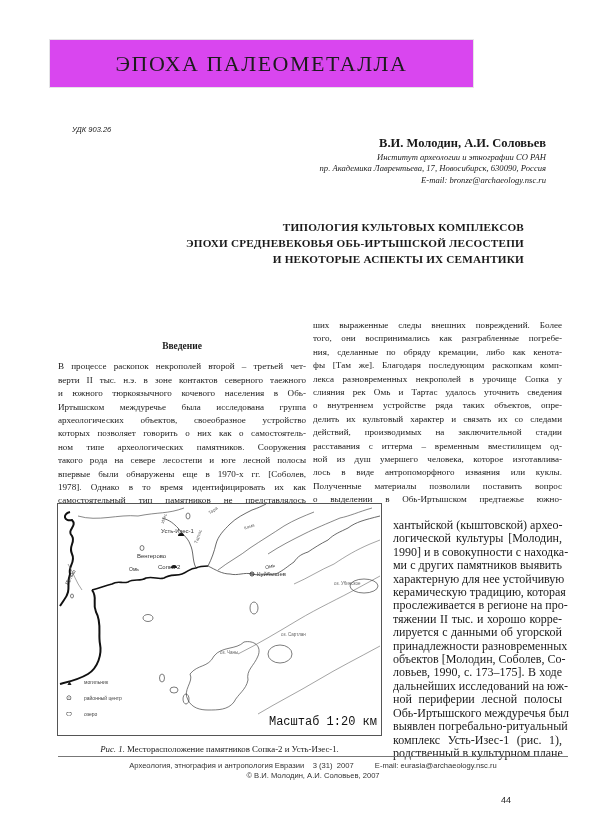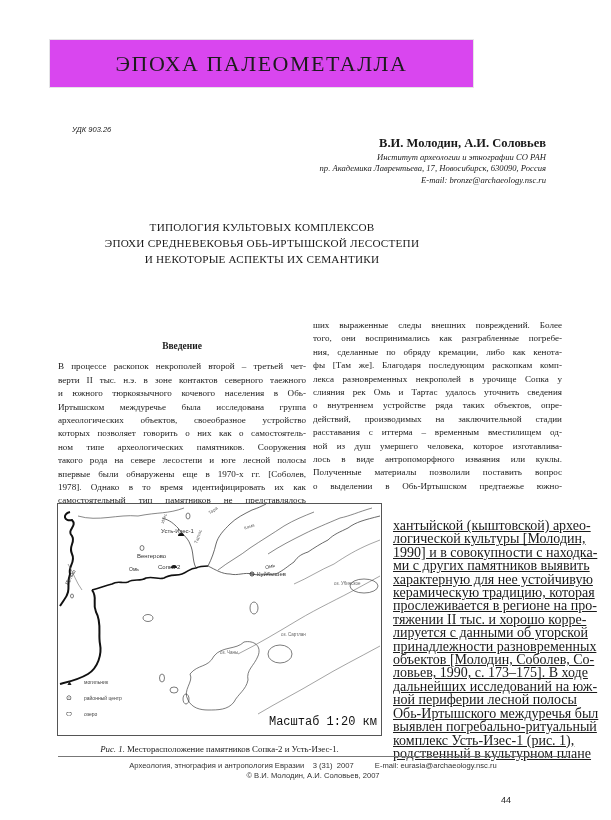--- a/index.html
+++ b/index.html
@@ -3,25 +3,25 @@
 <meta charset="utf-8">
 <style>
   html, body { margin: 0; padding: 0; background: #ffffff; }
   body { width: 611px; height: 820px; position: relative; overflow: hidden; font-family: "Liberation Serif", serif; color: #1a1a1a; }
   .banner { position: absolute; left: 49px; top: 39px; width: 423px; height: 47px; background: #d946ef; border: 1px solid #e4e4e6; display: flex; align-items: center; justify-content: center; }
   .banner-text { font-family: "Liberation Serif", serif; font-size: 22px; letter-spacing: 1.5px; color: #1c1c1c; }
   .udk { position: absolute; left: 72px; top: 125px; font-family: "Liberation Sans", sans-serif; font-size: 7.5px; color: #222; font-style: italic; }
   .authors-block { position: absolute; right: 65px; top: 136px; text-align: right; }
   .authors { font-weight: bold; font-size: 12.5px; margin-bottom: 1px; }
   .affil { font-style: italic; font-size: 8.6px; line-height: 11.3px; }
-  .title { position: absolute; left: 0; width: 524px; top: 219px; text-align: center; font-weight: normal; font-size: 11.2px; line-height: 16px; letter-spacing: 0.2px; }
+  .title { position: absolute; left: 0; width: 524px; top: 219px; text-align: right; font-weight: bold; font-size: 11.2px; line-height: 16px; letter-spacing: 0.2px; }
   .col { position: absolute; font-size: 9.1px; line-height: 13.4px; text-align: justify; }
   .col-left { left: 58px; top: 320px; width: 248px; }
   .col-right { left: 313px; top: 319px; width: 249px; }
-  .col-right-narrow { position: absolute; left: 393px; width: 169px; top: 519px; font-size: 14px; line-height: 13.4px; text-align: justify; text-decoration: underline; }
+  .col-right-narrow { position: absolute; left: 393px; width: 169px; top: 519px; font-size: 12px; line-height: 13.4px; text-align: justify; }
   .section-heading { text-align: center; font-weight: bold; font-size: 9.5px; margin-bottom: 7px; margin-top: 20px; }
   .line { display: block; text-align-last: justify; white-space: nowrap; }
   .line.last { text-align-last: left; }
   .map { position: absolute; left: 57px; top: 503px; width: 325px; height: 233px; border: 1px solid #555; box-sizing: border-box; background: #fff; }
   .map svg { position: absolute; left: 0; top: 0; }
   .map-label { position: absolute; font-family: "Liberation Sans", sans-serif; font-size: 6px; color: #333; white-space: nowrap; }
   .map-label.small { font-size: 4.5px; color: #666; }
   .legend { position: absolute; left: 8px; top: 170px; font-family: "Liberation Sans", sans-serif; font-size: 5px; color: #444; }
   .legend-item { display: flex; align-items: center; height: 16px; }
   .legend-symbol { width: 18px; display: inline-block; font-size: 7px; color: #222; }
@@ -75,20 +75,21 @@
 
 <div class="col col-right">
   <div id="right-lines">
       <span class="line">ших выраженные следы внешних повреждений. Более</span>
       <span class="line">того, они воспринимались как разграбленные погребе-</span>
       <span class="line">ния, сделанные по обряду кремации, либо как кенота-</span>
       <span class="line">фы [Там же]. Благодаря последующим раскопкам комп-</span>
       <span class="line">лекса разновременных некрополей в урочище Сопка у</span>
       <span class="line">слияния рек Омь и Тартас удалось уточнить сведения</span>
       <span class="line">о внутреннем устройстве ряда таких объектов, опре-</span>
+      <span class="line">делить их культовый характер и связать их со следами</span>
       <span class="line">действий, производимых на заключительной стадии</span>
       <span class="line">расставания с иттерма – временным вместилищем од-</span>
       <span class="line">ной из душ умершего человека, которое изготавлива-</span>
       <span class="line">лось в виде антропоморфного изваяния или куклы.</span>
       <span class="line">Полученные материалы позволили поставить вопрос</span>
       <span class="line">о выделении в Обь-Иртышском предтаежье южно-</span>
     </div>
 </div>
 
 <div class="col-right-narrow">

